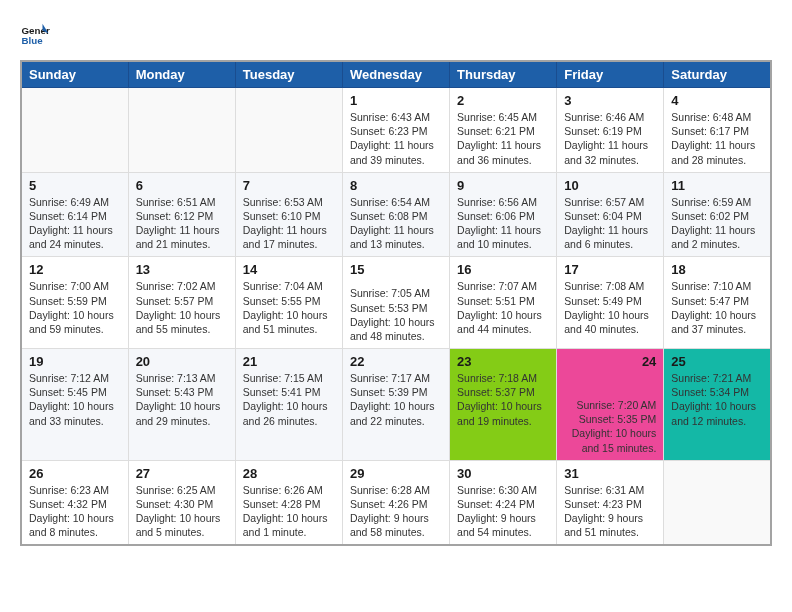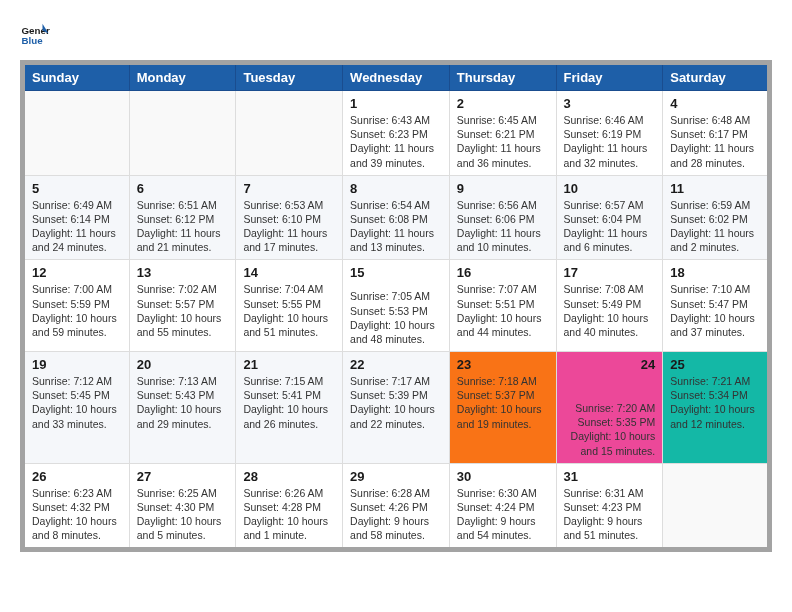--- a/index.html
+++ b/index.html
@@ -31,21 +31,21 @@
       font-weight: 300;
       color: #1a1a1a;
     }
     .subtitle {
       font-size: 14px;
       color: #555;
     }
     .calendar {
       width: 100%;
       border-collapse: collapse;
-      border: 5px solid #a3a3a3;
+      border: 2px solid #a3a3a3;
       padding-left: 8px;
     }
     .calendar th {
       background: #1e5fa8;
       color: #fff;
       text-align: left;
       padding: 5px 7px;
       font-size: 13px;
       font-weight: bold;
       border: 1px solid #1a4d8f;
@@ -268,21 +268,21 @@
 Daylight: 10 hours
 and 26 minutes.</div>
         </td>
         <td style="background: rgb(245, 247, 250);">
           <span class="day-num">22</span>
           <div class="day-info" style="white-space: pre-line;">Sunrise: 7:17 AM
 Sunset: 5:39 PM
 Daylight: 10 hours
 and 22 minutes.</div>
         </td>
-        <td style="background: #f97316;">
+        <td style="background: #84cc16;">
           <span class="day-num">23</span>
           <div class="day-info" style="white-space: pre-line;">Sunrise: 7:18 AM
 Sunset: 5:37 PM
 Daylight: 10 hours
 and 19 minutes.</div>
         </td>
         <td style="background: #ec4899; text-align: right;">
           <span class="day-num">24</span>
           <div class="day-info" style="white-space: pre-line; margin-top: 29px;">Sunrise: 7:20 AM
 Sunset: 5:35 PM

